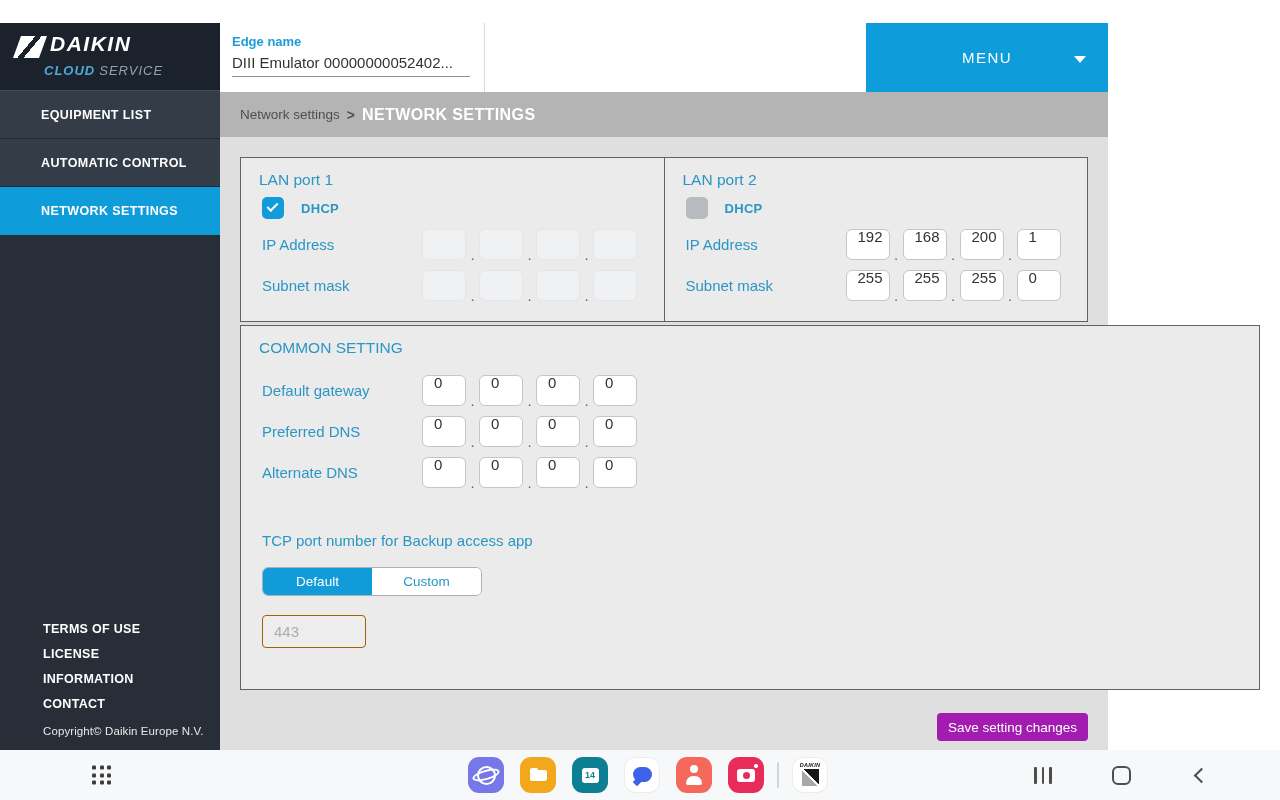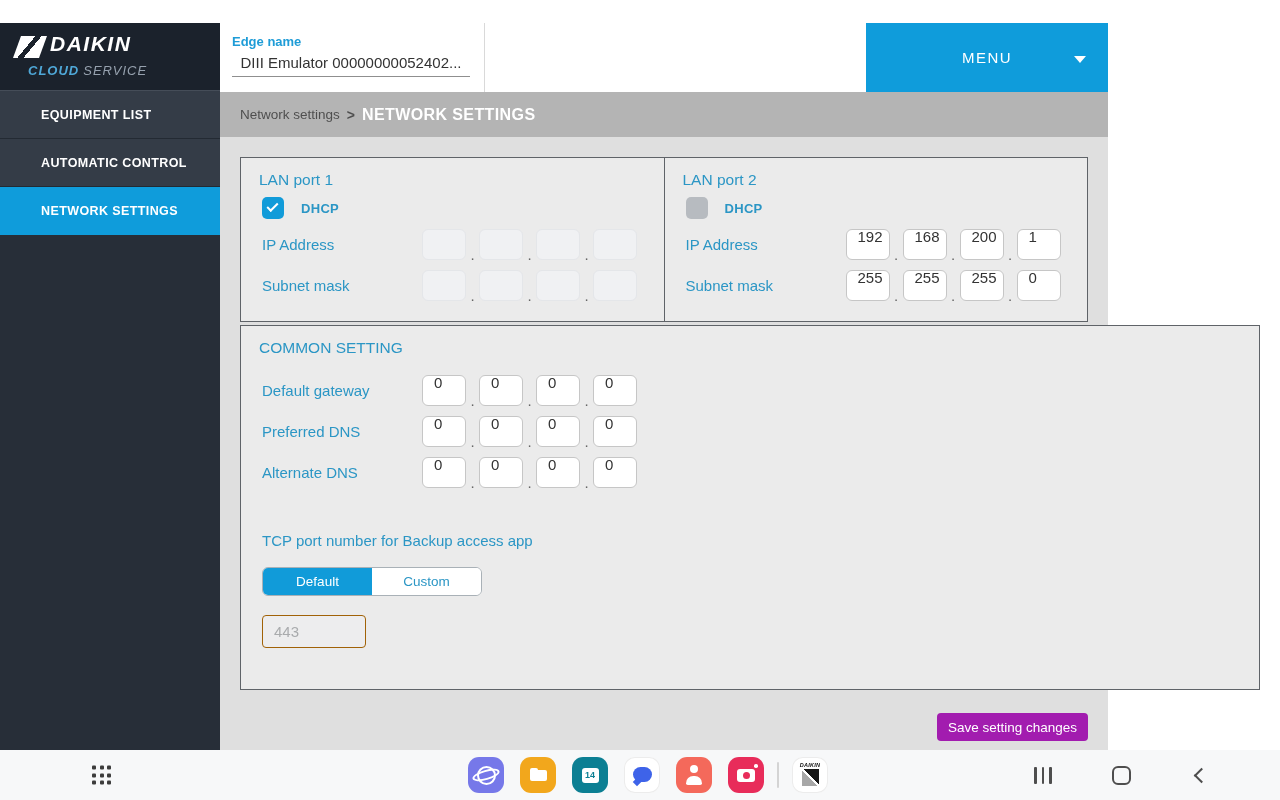--- a/index.html
+++ b/index.html
@@ -11,42 +11,42 @@
   .app { display:flex; height:727px; }
 
   
   .sidebar { width:220px; background:#272e38; display:flex; flex-direction:column; flex:none; }
   .logo-block { height:67px; background:#1b222c; position:relative; flex:none; }
   .logo-mark { position:absolute; left:17px; top:13px; width:26px; height:22px;
     transform:skewX(-20deg);
     background:linear-gradient(115deg,#ffffff 40%,#1b222c 40% 57%,#ffffff 57%); }
   .logo-brand { position:absolute; left:50px; top:9px; color:#fff; font-weight:900; font-style:italic;
     font-size:21px; letter-spacing:1.5px; }
-  .logo-sub { position:absolute; left:28px; top:40px; font-style:italic; font-size:13px; letter-spacing:1px; }
+  .logo-sub { position:absolute; left:44px; top:40px; font-style:italic; font-size:13px; letter-spacing:1px; }
   .logo-sub .cloud { color:#4fa8d8; font-weight:bold; }
   .logo-sub .service { color:#96a1ae; margin-left:4px; }
 
   .menu-list { border-top:1px solid #454d58; }
   .menu-item { height:48px; background:#343c47; border-bottom:1px solid #232a33; color:#fff;
     font-size:12.5px; font-weight:bold; letter-spacing:0.4px; display:flex; align-items:center;
     padding-left:41px; cursor:pointer; }
   .menu-item.active { background:#0f9cdb; border-bottom-color:#0f9cdb; }
 
   .sidebar-footer { margin-top:auto; padding:0 10px 13px 43px; }
   .side-link { color:#fff; font-size:12.5px; font-weight:bold; letter-spacing:0.3px; margin-bottom:11px; cursor:pointer; }
   .copyright { color:#e9e9e9; font-size:11.5px; margin-top:14px; letter-spacing:0.1px; }
 
   
   .main { width:888px; display:flex; flex-direction:column; }
 
   .header { height:69px; background:#fff; display:flex; flex:none; }
   .edge-block { width:265px; padding:11px 0 0 12px; border-right:1px solid #d9d9d9; }
   .edge-label { color:#1e9cd7; font-size:13px; font-weight:bold; margin-bottom:5px; }
   .edge-input { width:238px; border:none; border-bottom:1px solid #8f8f8f; background:transparent;
-    font-family:"Liberation Sans",sans-serif; font-size:15px; color:#333; padding:0 0 5px 0; outline:none;text-align:center; }
+    font-family:"Liberation Sans",sans-serif; font-size:15px; color:#333; padding:0 0 5px 0; outline:none; }
   .menu-button { margin-left:auto; width:242px; background:#0f9cdb; color:#fff; display:flex;
     align-items:center; justify-content:center; font-size:15px; letter-spacing:1.5px; position:relative; cursor:pointer; }
   .menu-caret { position:absolute; right:22px; top:50%; margin-top:-2px; width:0; height:0;
     border-left:6px solid transparent; border-right:6px solid transparent; border-top:7px solid #fff; }
 
   .breadcrumb-bar { height:45px; background:#b4b4b4; display:flex; align-items:center; padding-left:20px; flex:none; }
   .crumb-parent { color:#4f4f4f; font-size:13.5px; cursor:pointer; }
   .crumb-sep { color:#4f4f4f; font-size:14px; font-weight:bold; margin:0 7px; }
   .crumb-current { color:#fff; font-size:16px; font-weight:bold; letter-spacing:0.4px; }
 
@@ -157,20 +157,27 @@
       <div class="menu-item">
         <span>EQUIPMENT LIST</span>
       </div>
       <div class="menu-item">
         <span>AUTOMATIC CONTROL</span>
       </div>
       <div class="menu-item active">
         <span>NETWORK SETTINGS</span>
       </div>
     </div>
+    <div class="sidebar-footer">
+      <div class="side-link">TERMS OF USE</div>
+      <div class="side-link">LICENSE</div>
+      <div class="side-link">INFORMATION</div>
+      <div class="side-link">CONTACT</div>
+      <div class="copyright">Copyright© Daikin Europe N.V.</div>
+    </div>
   </div>
 
   <div class="main">
 
     <div class="header">
       <div class="edge-block">
         <div class="edge-label">Edge name</div>
         <input class="edge-input" value="DIII Emulator 00000000052402..." style="">
       </div>
       <div class="menu-button">

